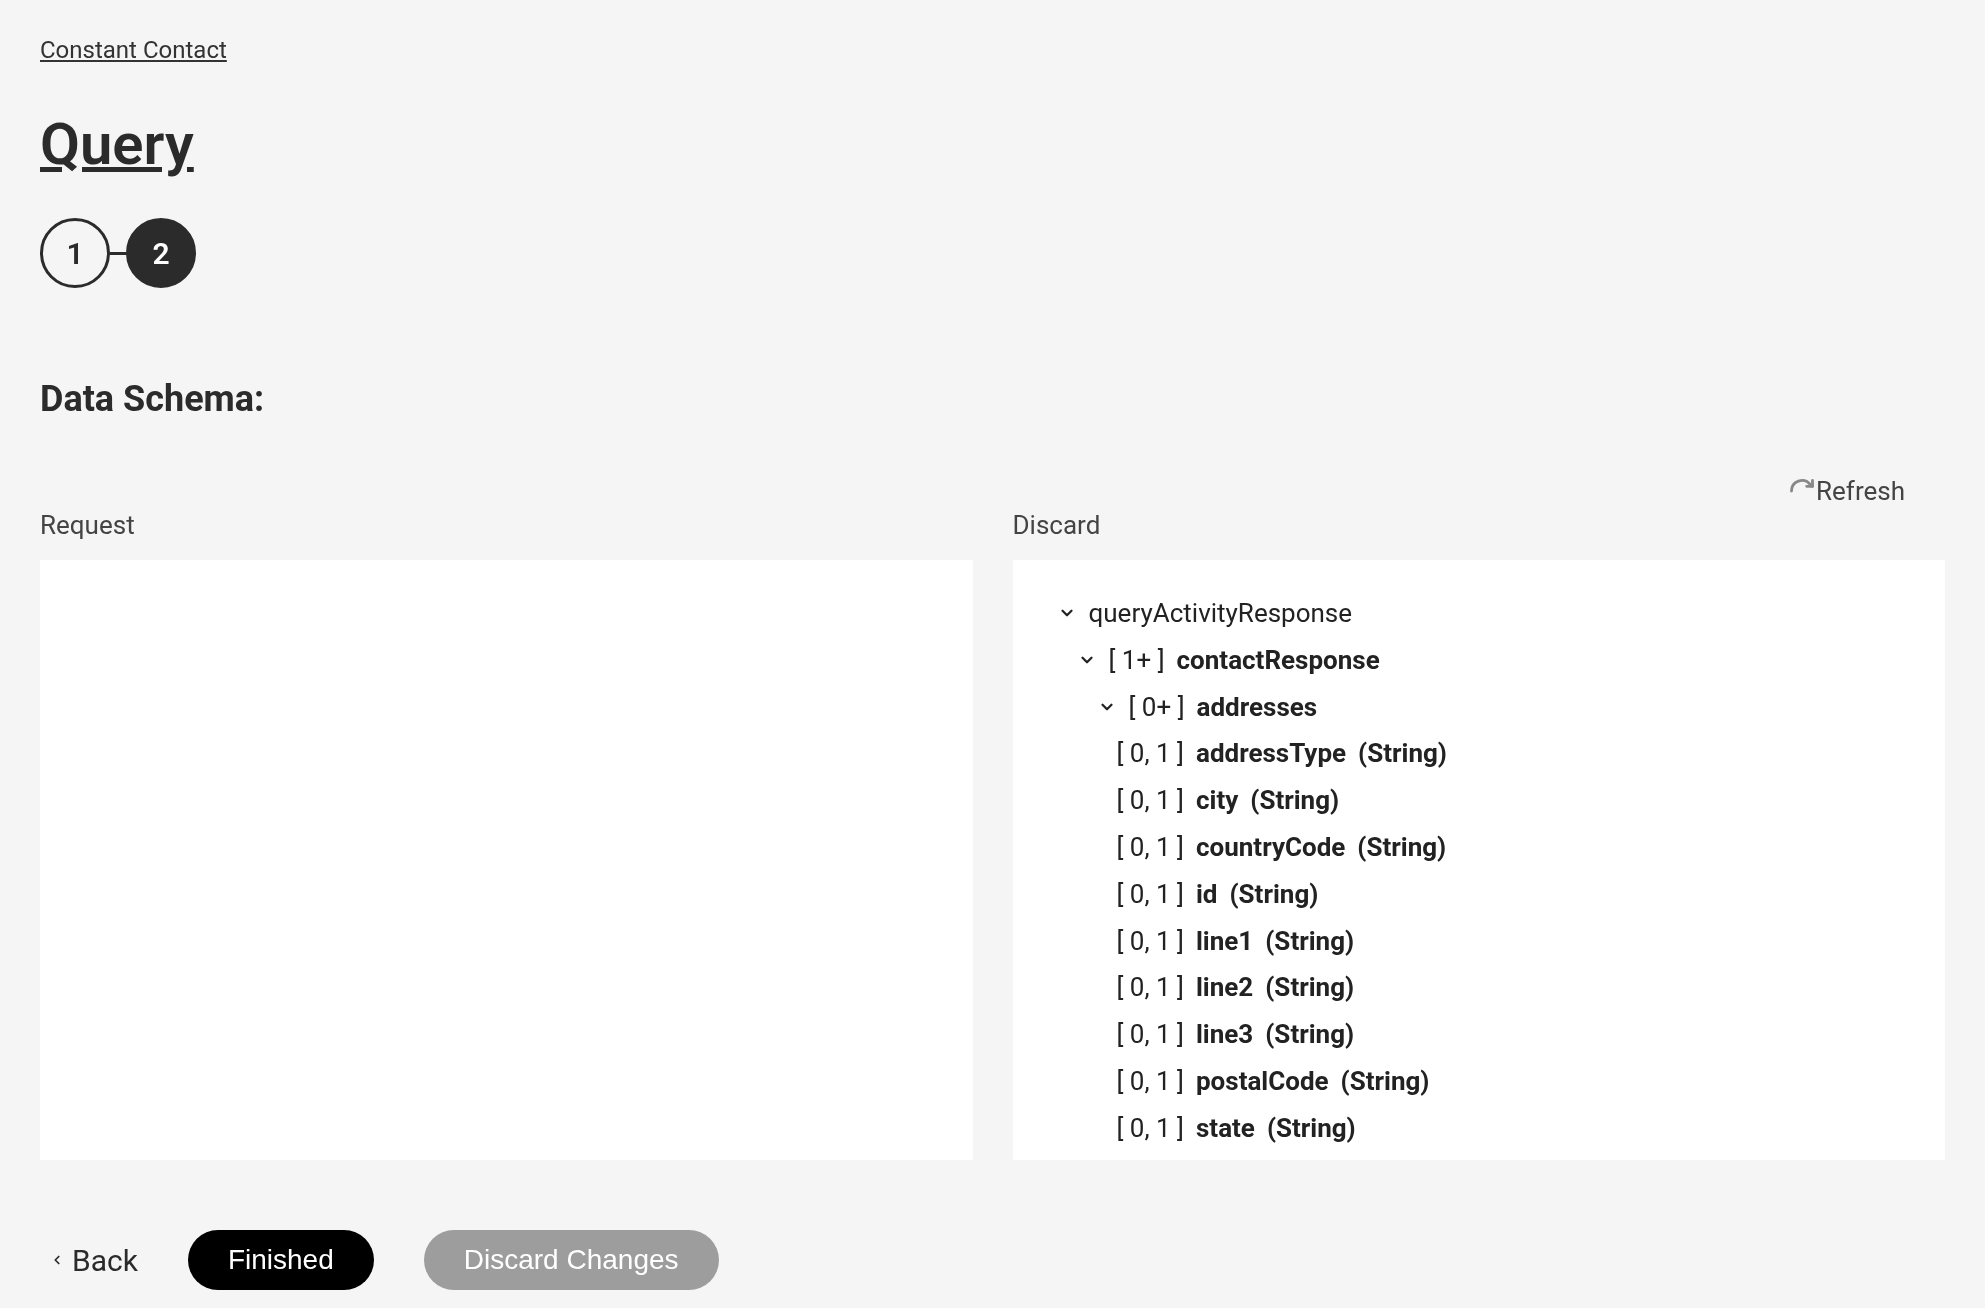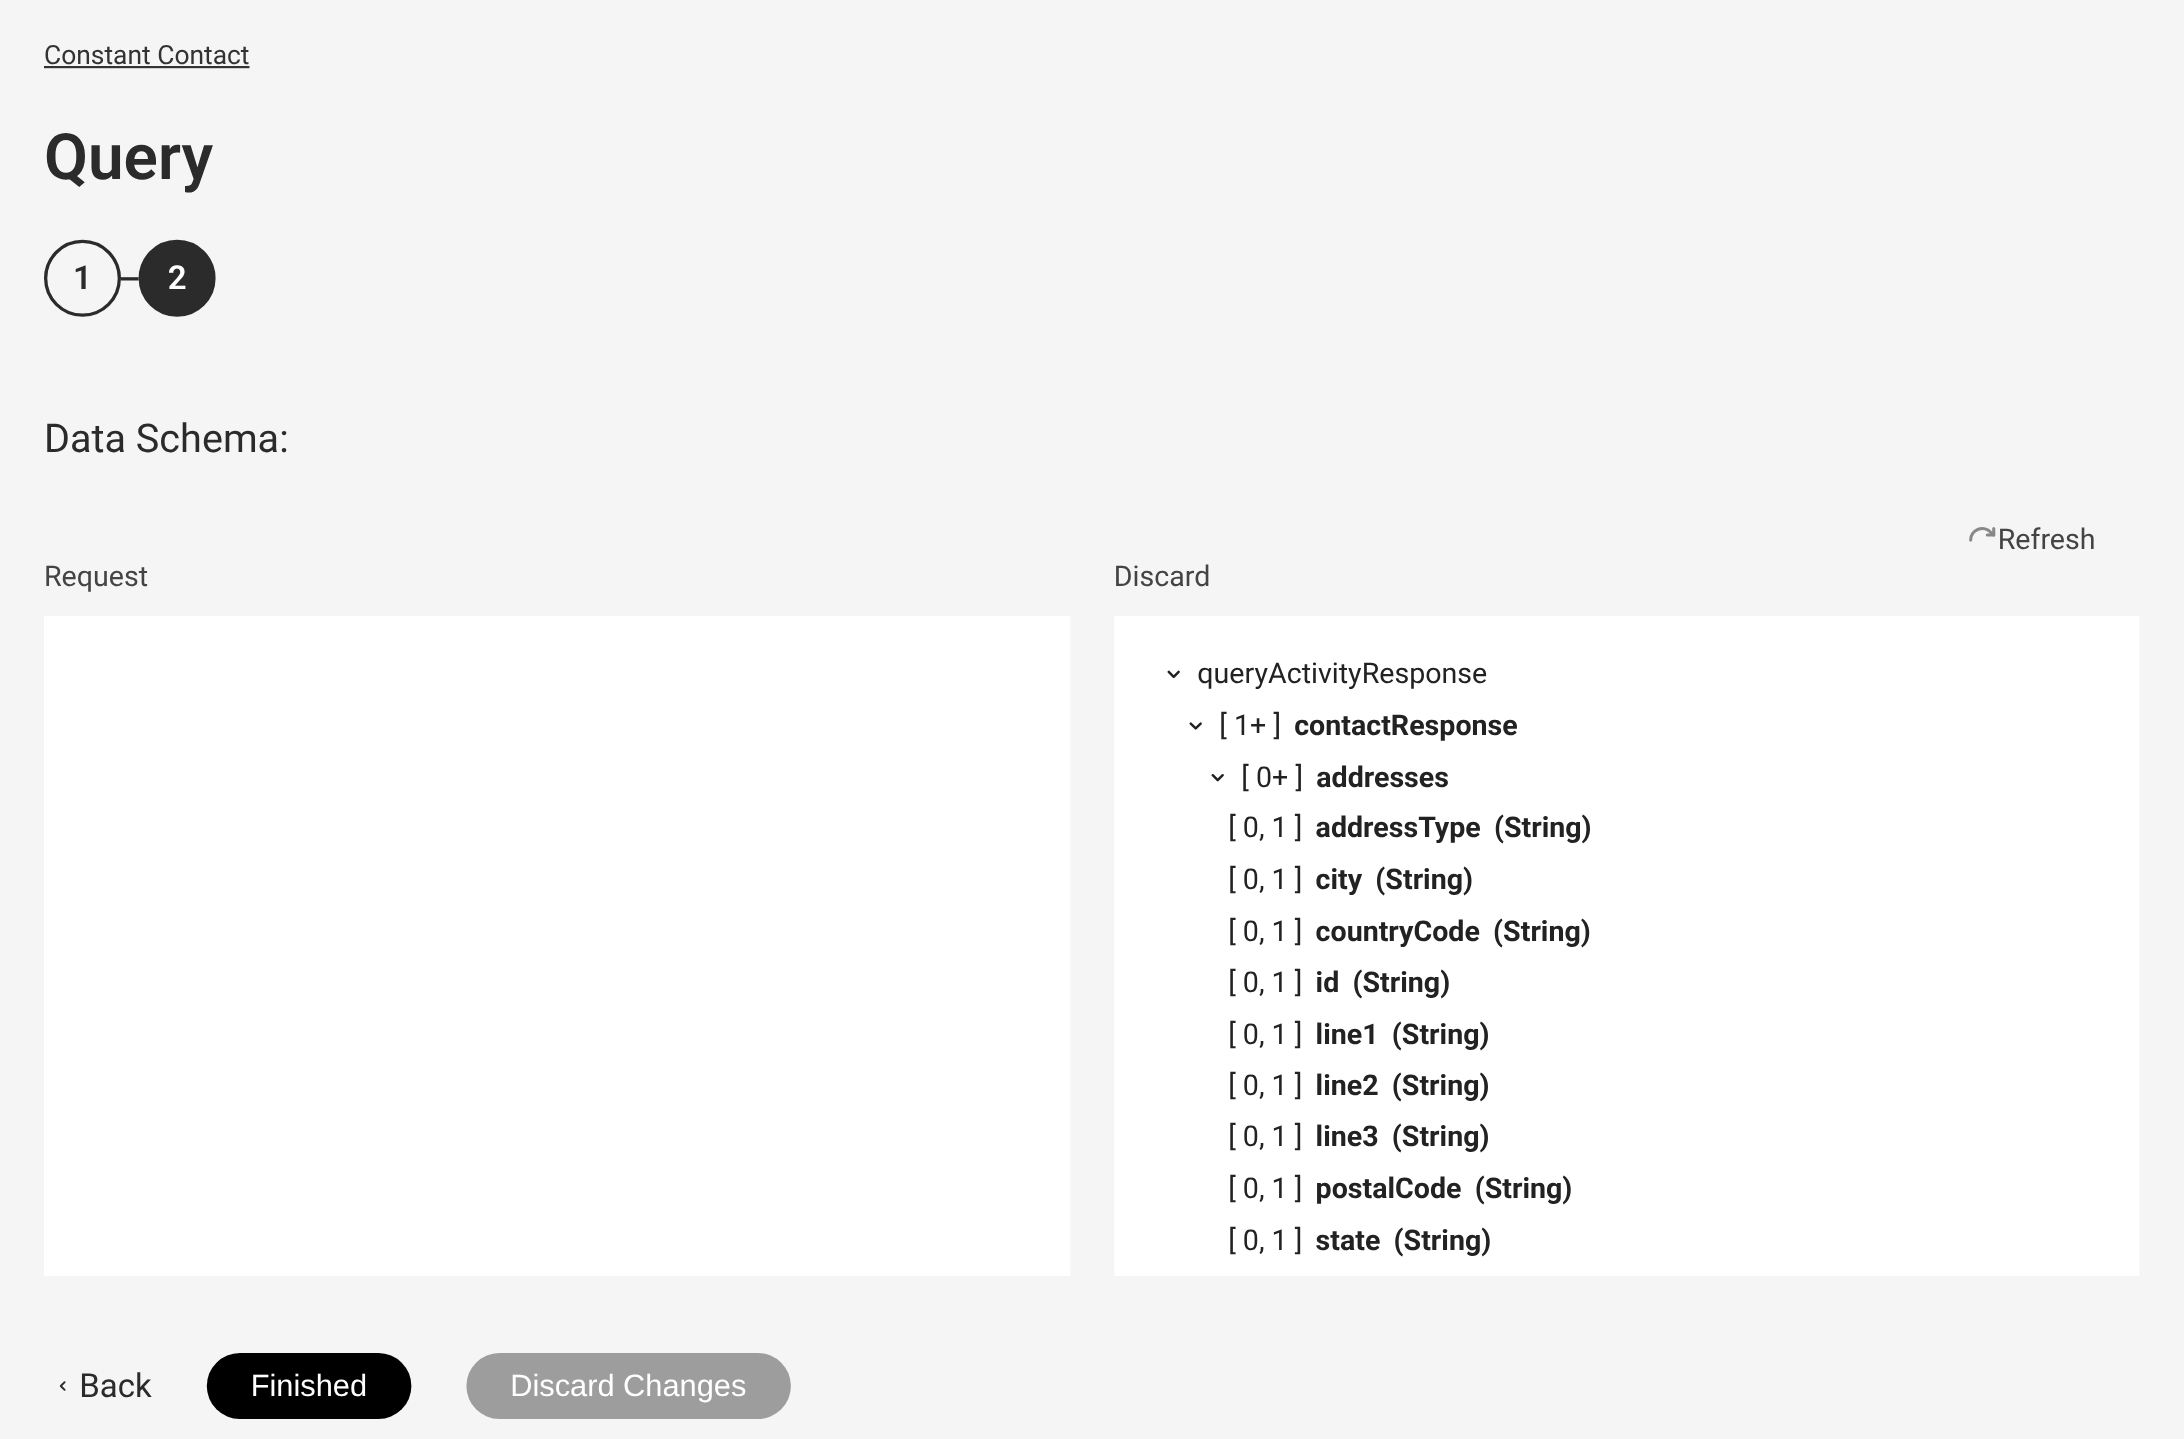--- a/index.html
+++ b/index.html
@@ -18,20 +18,21 @@
     color: #333;
     text-decoration: underline;
     cursor: pointer;
     display: inline-block;
   }
   .page-title {
     font-size: 58px;
     font-weight: 600;
     color: #2b2b2b;
     margin-top: 46px;
+    text-decoration: underline;
   }
   .stepper {
     display: flex;
     align-items: center;
     margin-top: 40px;
   }
   .step {
     width: 70px;
     height: 70px;
     border-radius: 50%;
@@ -52,21 +53,21 @@
     background: #2b2b2b;
     color: #fff;
   }
   .step-connector {
     width: 16px;
     height: 3px;
     background: #2b2b2b;
   }
   .section-title {
     font-size: 36px;
-    font-weight: 400;
+    font-weight: 700;
     color: #2b2b2b;
     margin-top: 90px;
   }
   .refresh-row {
     display: flex;
     justify-content: flex-end;
     align-items: center;
     margin-top: 56px;
     padding-right: 40px;
   }

